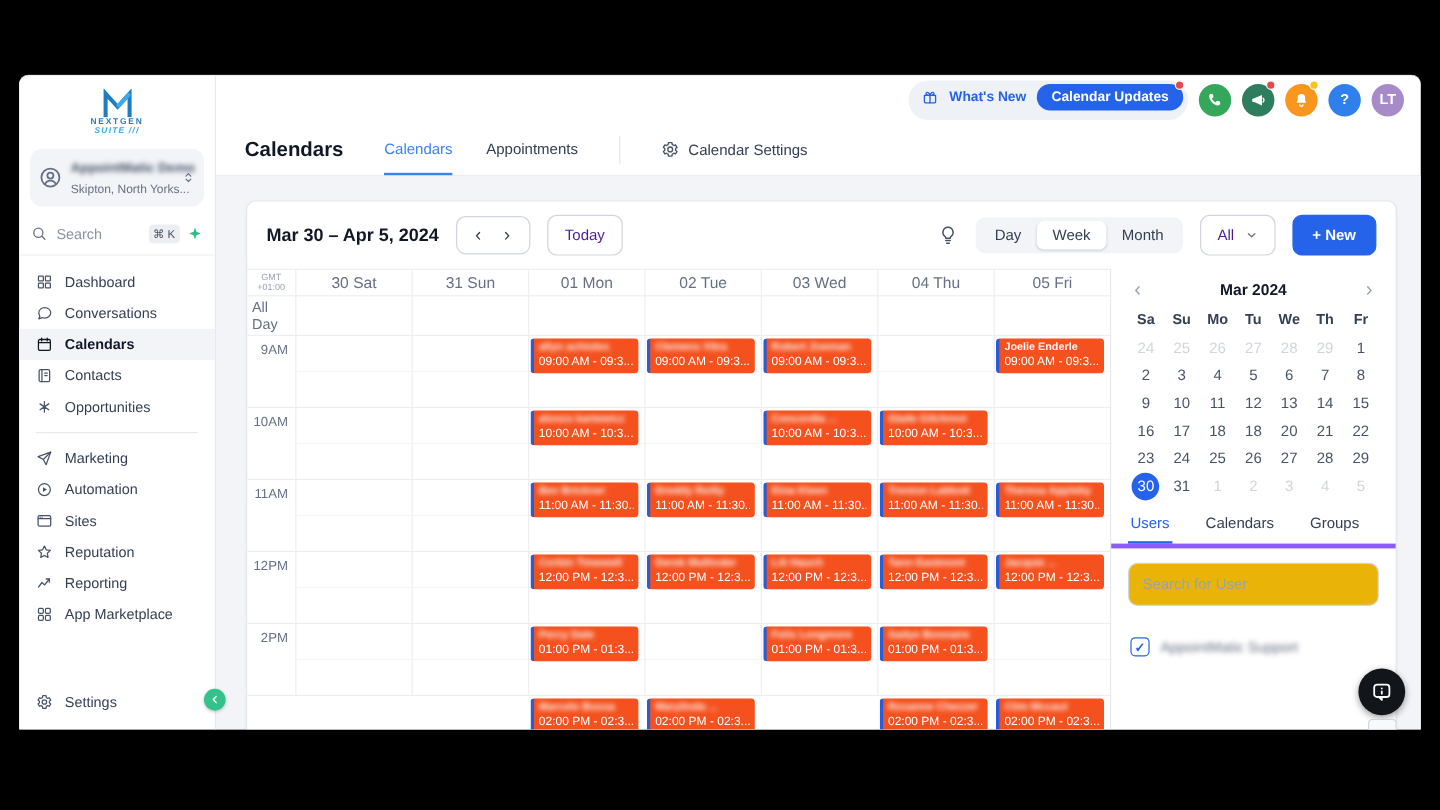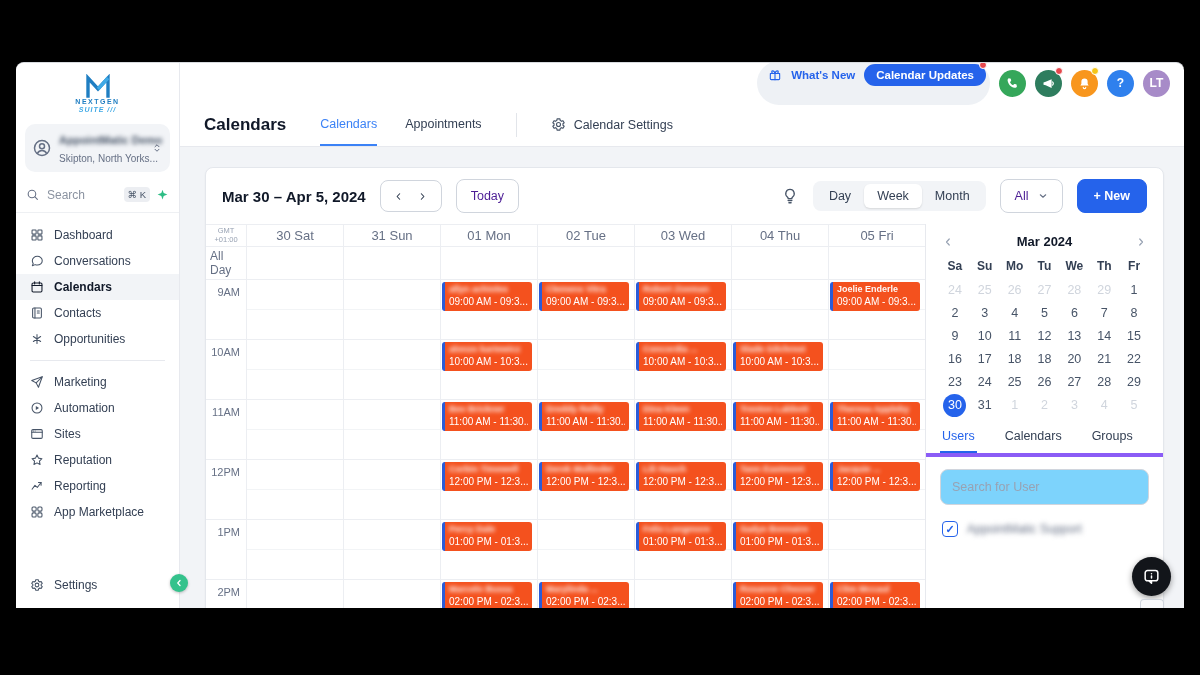--- a/index.html
+++ b/index.html
@@ -33,21 +33,21 @@
   .side-divider{height:1px;background:#e7e9ee;margin:8px 14px;flex:none;}
   .settings-item{margin-top:auto;margin-bottom:10px;}
   .collapse-btn{position:absolute;right:-9px;bottom:16px;width:18px;height:18px;border-radius:50%;
     background:#34c28c;color:#fff;display:flex;align-items:center;justify-content:center;
     box-shadow:0 1px 3px rgba(0,0,0,.25);cursor:pointer;z-index:5;}
   .collapse-btn .ic{width:10px;height:10px;}
   .ic svg{width:100%;height:100%;display:block;}
   
   .main{flex:1;display:flex;flex-direction:column;min-width:0;}
   .topbar{height:40px;display:flex;align-items:center;justify-content:flex-end;gap:9px;padding:0 14px;flex:none;}
-  .pill-group{display:flex;align-items:center;gap:9px;background:#eef1f5;border-radius:999px;padding:3px 4px 19px 11px;cursor:pointer;}
+  .pill-group{display:flex;align-items:center;gap:9px;background:#eef1f5;border-radius:999px;padding:3px 4px 8px 11px;cursor:pointer;}
   .wn-ic{width:14px;height:14px;color:#2563eb;}
   .wn-label{font-size:11.5px;font-weight:600;color:#2563eb;white-space:nowrap;}
   .updates-pill{position:relative;background:#2563eb;color:#fff;border-radius:999px;padding:5px 12px;font-size:11.5px;font-weight:600;white-space:nowrap;cursor:pointer;}
   .dot{position:absolute;width:8px;height:8px;border-radius:50%;border:1.5px solid #fff;top:-3px;right:-1px;}
   .circle-btn{width:27px;height:27px;border-radius:50%;color:#fff;display:flex;align-items:center;justify-content:center;position:relative;cursor:pointer;flex:none;}
   .circle-btn .ic{width:15px;height:15px;}
   .circle-btn .glyph{font-size:12px;font-weight:700;}
   .page-head{display:flex;align-items:center;padding:0 24px;height:44px;border-bottom:1px solid #e7e9ee;gap:34px;flex:none;}
   .page-title{font-size:17px;font-weight:700;color:#101828;}
   .tabs{display:flex;gap:28px;height:100%;align-items:stretch;}
@@ -100,22 +100,22 @@
   .mc-title{font-size:13px;font-weight:700;color:#101828;}
   .mc-chev{width:12px;height:12px;color:#98a2b3;cursor:pointer;}
   .mc-grid{display:grid;grid-template-columns:repeat(7,1fr);}
   .mc-dh{font-size:12px;font-weight:700;color:#344054;text-align:center;padding:4px 0 6px;}
   .mc-d{font-size:12.5px;color:#475467;text-align:center;height:23px;line-height:23px;cursor:pointer;}
   .mc-d.muted{color:#d0d5dd;}
   .mc-d.sel{background:#2563eb;color:#fff;border-radius:50%;width:23px;height:23px;justify-self:center;}
   .panel-tabs{display:flex;gap:26px;padding:0 14px;border-bottom:4px solid #8b5cf6;margin-top:2px;}
   .p-tab{font-size:12.5px;color:#344054;padding:8px 2px 8px;border-bottom:2px solid transparent;cursor:pointer;}
   .p-tab.active{color:#2563eb;border-color:#2563eb;font-weight:500;}
-  .user-search{margin:12px 14px 14px;height:36px;border:1px solid #d0d5dd;border-radius:8px;padding:0 11px;
-    font-size:12.5px;color:#344054;width:calc(100% - 28px);outline:none;font-family:inherit;background:#7dd3fc;}
+  .user-search{margin:12px 14px 24px;height:36px;border:1px solid #d0d5dd;border-radius:8px;padding:0 11px;
+    font-size:12.5px;color:#344054;width:calc(100% - 28px);outline:none;font-family:inherit;background:#eab308;}
   .user-search::placeholder{color:#98a2b3;}
   .user-row{display:flex;gap:9px;padding:2px 16px;align-items:center;}
   .cbx{width:16px;height:16px;border:1.6px solid #2563eb;border-radius:4px;color:#2563eb;font-size:11px;
     display:flex;align-items:center;justify-content:center;cursor:pointer;flex:none;font-weight:700;}
   .user-label{font-size:12px;color:#667085;filter:blur(2.4px);white-space:nowrap;}
   
   .chat-fab{position:absolute;left:1116px;top:494px;width:39px;height:39px;border-radius:50%;background:#12151a;
     color:#fff;display:flex;align-items:center;justify-content:center;cursor:pointer;z-index:6;box-shadow:0 2px 6px rgba(0,0,0,.4);}
   .chat-fab .ic{width:19px;height:19px;}
   .mini-btn{position:absolute;left:1124px;top:536px;width:24px;height:12px;border:1px solid #d0d5dd;border-bottom:none;
@@ -455,30 +455,20 @@
                   <div class="hour-cell"></div>
                   <div class="hour-cell"></div>
                   <div class="hour-cell"></div>
                   <div class="hour-cell"></div>
                   <div class="hour-cell"></div>
                   <div class="hour-cell"></div>
                   <div class="hour-cell"></div>
                 </div>
                 <div class="g-row hour-row">
                   <div class="time-cell">12PM</div>
-                  <div class="hour-cell"></div>
-                  <div class="hour-cell"></div>
-                  <div class="hour-cell"></div>
-                  <div class="hour-cell"></div>
-                  <div class="hour-cell"></div>
-                  <div class="hour-cell"></div>
-                  <div class="hour-cell"></div>
-                </div>
-                <div class="g-row hour-row">
-                  <div class="time-cell">1PM</div>
                   <div class="hour-cell"></div>
                   <div class="hour-cell"></div>
                   <div class="hour-cell"></div>
                   <div class="hour-cell"></div>
                   <div class="hour-cell"></div>
                   <div class="hour-cell"></div>
                   <div class="hour-cell"></div>
                 </div>
                 <div class="g-row hour-row">
                   <div class="time-cell">2PM</div>

